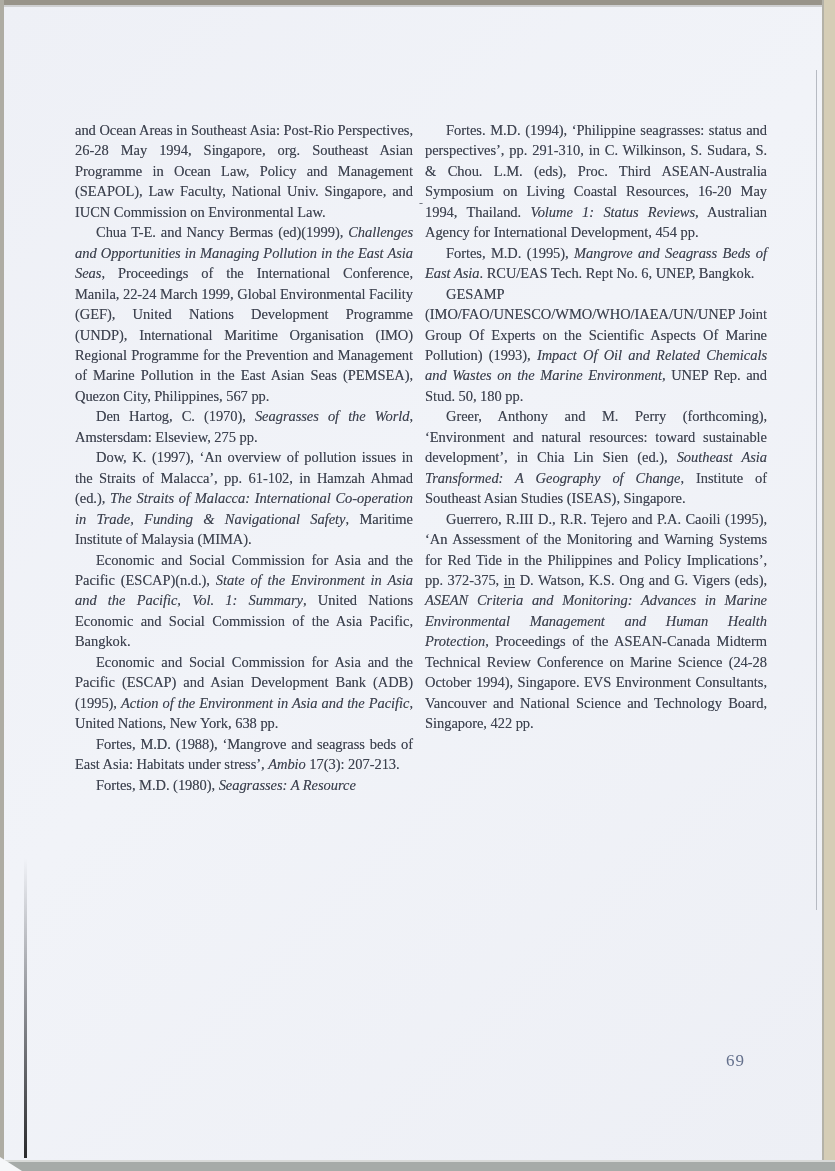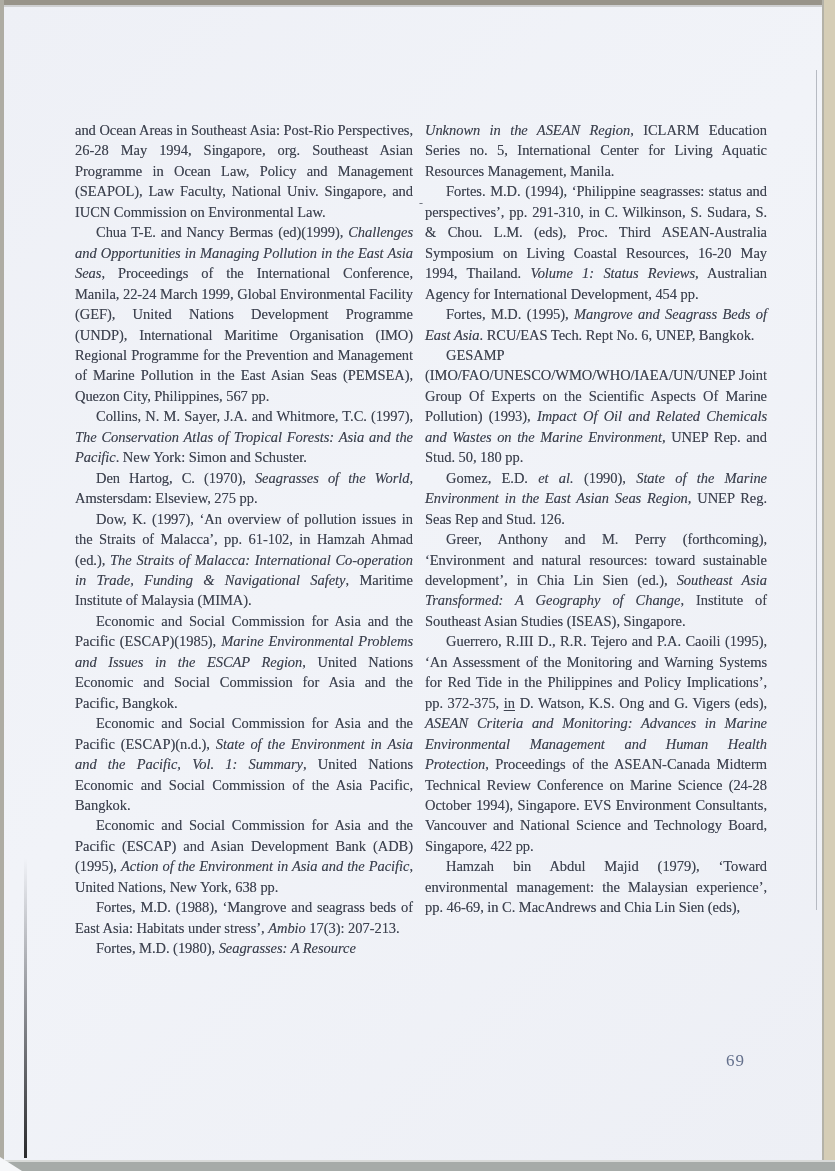--- a/index.html
+++ b/index.html
@@ -61,38 +61,33 @@
   <div class="inner-right-line"></div>
   <div class="edge-bottom"></div>
   <div class="edge-bottom2"></div>
   <div class="edge-left"></div>
   <div class="crease-line"></div>
   <div class="corner-flick"></div>
 
   <div id="col-left" class="col">
       <p class="ref"><span>and Ocean Areas in Southeast Asia: Post-Rio Perspectives, 26-28 May 1994, Singapore, org. Southeast Asian Programme in Ocean Law, Policy and Management (SEAPOL), Law Faculty, National Univ. Singapore, and IUCN Commission on Environmental Law.</span></p>
       <p class="ref indent"><span>Chua T-E. and Nancy Bermas (ed)(1999), </span><i>Challenges and Opportunities in Managing Pollution in the East Asia Seas</i><span>, Proceedings of the International Conference, Manila, 22-24 March 1999, Global Environmental Facility (GEF), United Nations Development Programme (UNDP), International Maritime Organisation (IMO) Regional Programme for the Prevention and Management of Marine Pollution in the East Asian Seas (PEMSEA), Quezon City, Philippines, 567 pp.</span></p>
-      <p class="ref indent"><span>Collins, N. M. Sayer, J.A. and Whitmore, T.C. (1997), </span><i>The Conservation Atlas of Tropical Forests: Asia and the Pacific</i><span>. New York: Simon and Schuster.</span></p>
       <p class="ref indent"><span>Den Hartog, C. (1970), </span><i>Seagrasses of the World</i><span>, Amstersdam: Elseview, 275 pp.</span></p>
       <p class="ref indent"><span>Dow, K. (1997), ‘An overview of pollution issues in the Straits of Malacca’, pp. 61-102, in Hamzah Ahmad (ed.), </span><i>The Straits of Malacca: International Co-operation in Trade, Funding &amp; Navigational Safety</i><span>, Maritime Institute of Malaysia (MIMA).</span></p>
-      <p class="ref indent"><span>Economic and Social Commission for Asia and the Pacific (ESCAP)(1985), </span><i>Marine Environmental Problems and Issues in the ESCAP Region</i><span>, United Nations Economic and Social Commission for Asia and the Pacific, Bangkok.</span></p>
       <p class="ref indent"><span>Economic and Social Commission for Asia and the Pacific (ESCAP)(n.d.), </span><i>State of the Environment in Asia and the Pacific, Vol. 1: Summary</i><span>, United Nations Economic and Social Commission of the Asia Pacific, Bangkok.</span></p>
       <p class="ref indent"><span>Economic and Social Commission for Asia and the Pacific (ESCAP) and Asian Development Bank (ADB)(1995), </span><i>Action of the Environment in Asia and the Pacific</i><span>, United Nations, New York, 638 pp.</span></p>
       <p class="ref indent"><span>Fortes, M.D. (1988), ‘Mangrove and seagrass beds of East Asia: Habitats under stress’, </span><i>Ambio</i><span> 17(3): 207-213.</span></p>
       <p class="ref indent"><span>Fortes, M.D. (1980), </span><i>Seagrasses: A Resource</i></p>
     </div>
 
   <div id="col-right" class="col">
-      <p class="ref"><i>Unknown in the ASEAN Region</i><span>, ICLARM Education Series no. 5, International Center for Living Aquatic Resources Management, Manila.</span></p>
       <p class="ref indent"><span>Fortes. M.D. (1994), ‘Philippine seagrasses: status and perspectives’, pp. 291-310, in C. Wilkinson, S. Sudara, S. &amp; Chou. L.M. (eds), Proc. Third ASEAN-Australia Symposium on Living Coastal Resources, 16-20 May 1994, Thailand. </span><i>Volume 1: Status Reviews</i><span>, Australian Agency for International Development, 454 pp.</span></p>
       <p class="ref indent"><span>Fortes, M.D. (1995), </span><i>Mangrove and Seagrass Beds of East Asia</i><span>. RCU/EAS Tech. Rept No. 6, UNEP, Bangkok.</span></p>
       <p class="ref indent"><span>GESAMP (IMO/FAO/UNESCO/WMO/WHO/IAEA/UN/UNEP Joint Group Of Experts on the Scientific Aspects Of Marine Pollution) (1993), </span><i>Impact Of Oil and Related Chemicals and Wastes on the Marine Environment</i><span>, UNEP Rep. and Stud. 50, 180 pp.</span></p>
-      <p class="ref indent"><span>Gomez, E.D. </span><i>et al.</i><span> (1990), </span><i>State of the Marine Environment in the East Asian Seas Region</i><span>, UNEP Reg. Seas Rep and Stud. 126.</span></p>
       <p class="ref indent"><span>Greer, Anthony and M. Perry (forthcoming), ‘Environment and natural resources: toward sustainable development’, in Chia Lin Sien (ed.), </span><i>Southeast Asia Transformed: A Geography of Change</i><span>, Institute of Southeast Asian Studies (ISEAS), Singapore.</span></p>
       <p class="ref indent"><span>Guerrero, R.III D., R.R. Tejero and P.A. Caoili (1995), ‘An Assessment of the Monitoring and Warning Systems for Red Tide in the Philippines and Policy Implications’, pp. 372-375, </span><u>in</u><span> D. Watson, K.S. Ong and G. Vigers  (eds), </span><i>ASEAN Criteria and Monitoring: Advances in Marine Environmental Management and Human Health Protection</i><span>, Proceedings of the ASEAN-Canada Midterm Technical Review Conference on Marine Science (24-28 October 1994), Singapore.  EVS Environment Consultants, Vancouver and National Science and Technology Board, Singapore, 422 pp.</span></p>
-      <p class="ref indent"><span>Hamzah bin Abdul Majid (1979), ‘Toward environmental management: the Malaysian experience’, pp. 46-69, in C. MacAndrews and Chia Lin Sien (eds),</span></p>
     </div>
 
   <span id="stray-mark">-</span>
 
   <span id="page-number">69</span>
 
 </div>
 
 </body></html>

